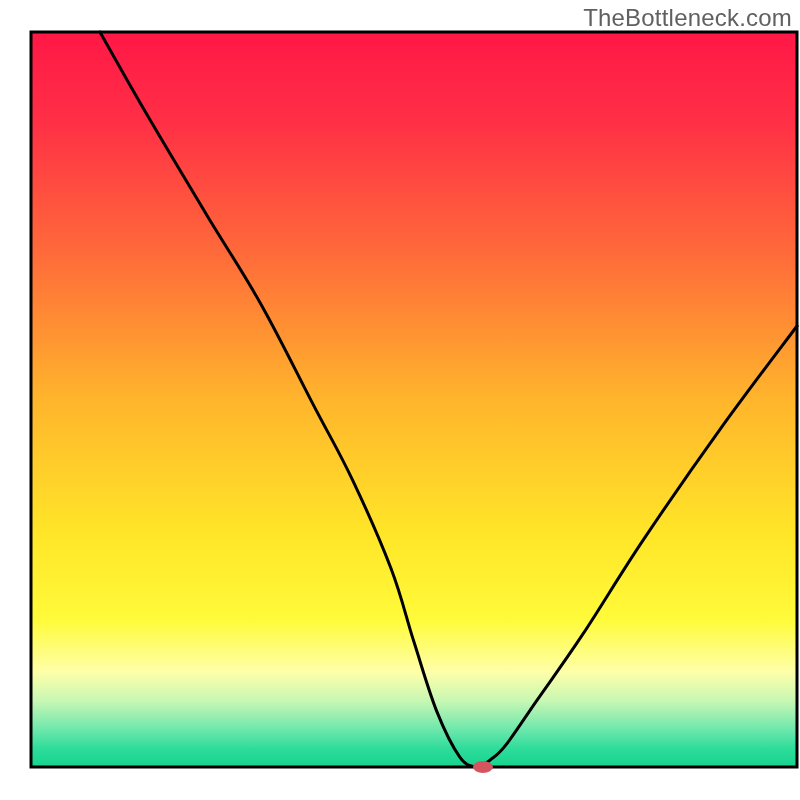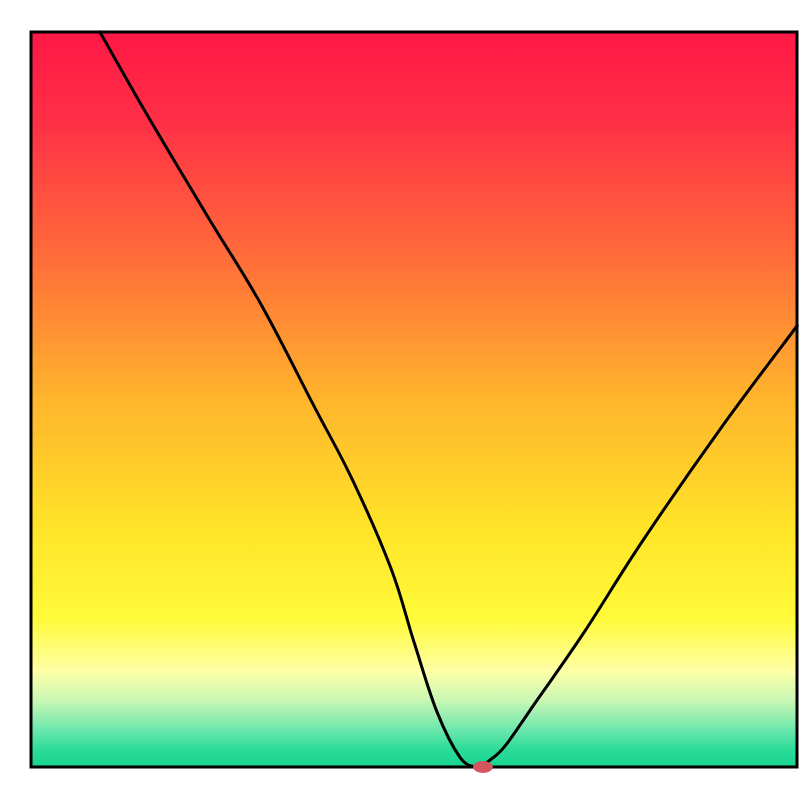--- a/index.html
+++ b/index.html
@@ -34,20 +34,21 @@
     width: 800px;
     height: 800px;
     display: block;
   }
 </style>
 </head>
 <body>
 
 <div class="frame">
 
+  <div class="watermark">TheBottleneck.com</div>
 
   <svg class="plot" viewBox="0 0 800 800" preserveAspectRatio="none">
     <defs>
       <linearGradient id="bg-grad" x1="0" y1="0" x2="0" y2="1">
 
       <stop offset="0%" stop-color="#ff1846"></stop>
           <stop offset="12%" stop-color="#ff2f46"></stop>
           <stop offset="30%" stop-color="#ff6a3a"></stop>
           <stop offset="50%" stop-color="#ffb52c"></stop>
           <stop offset="68%" stop-color="#ffe528"></stop>

